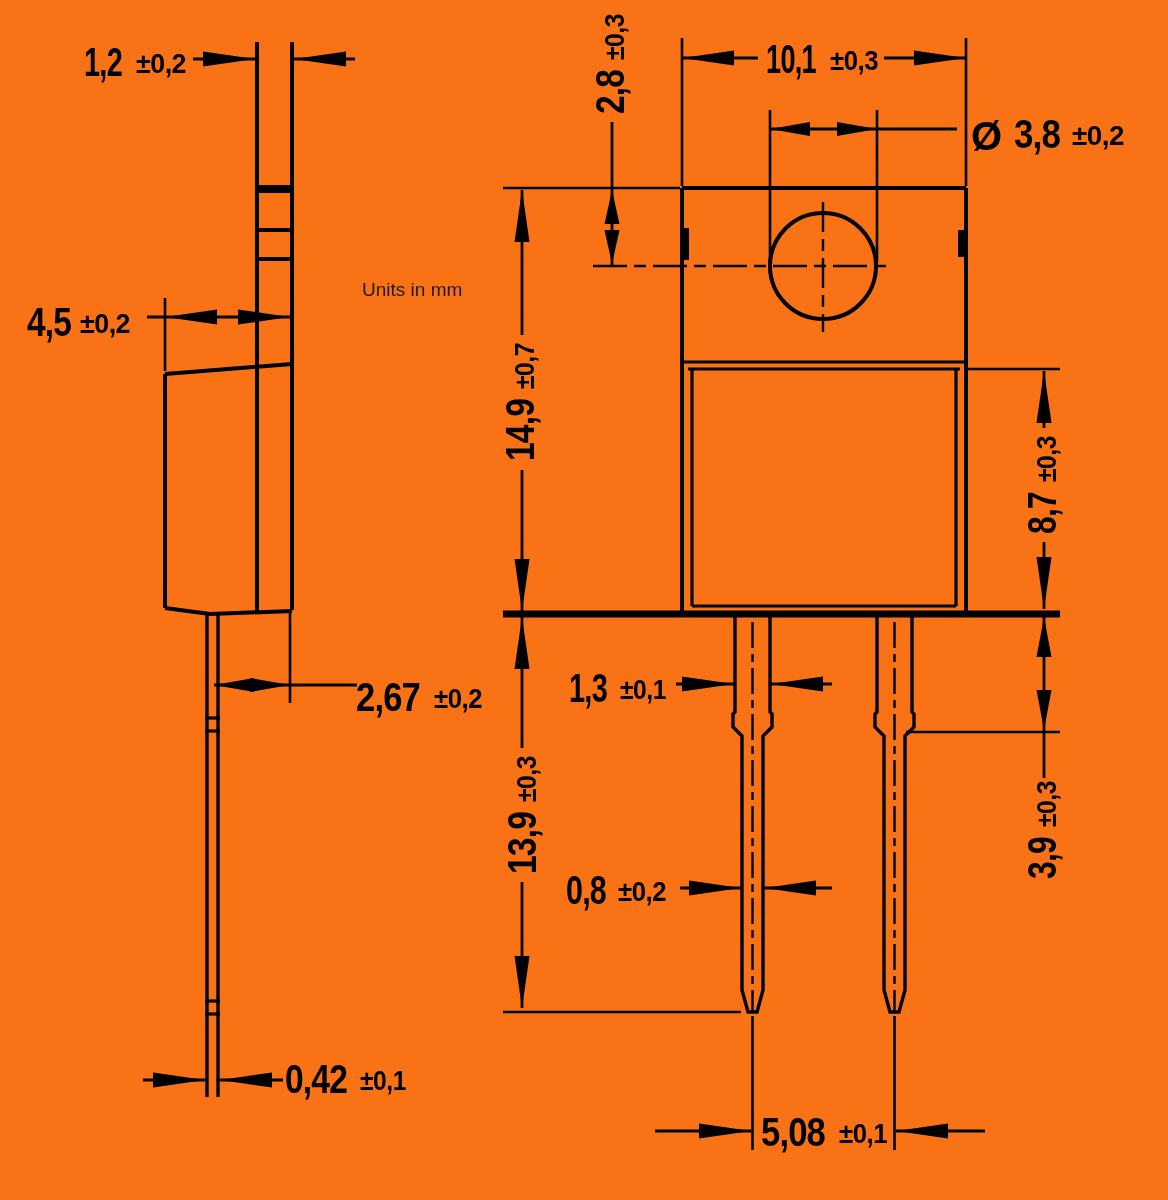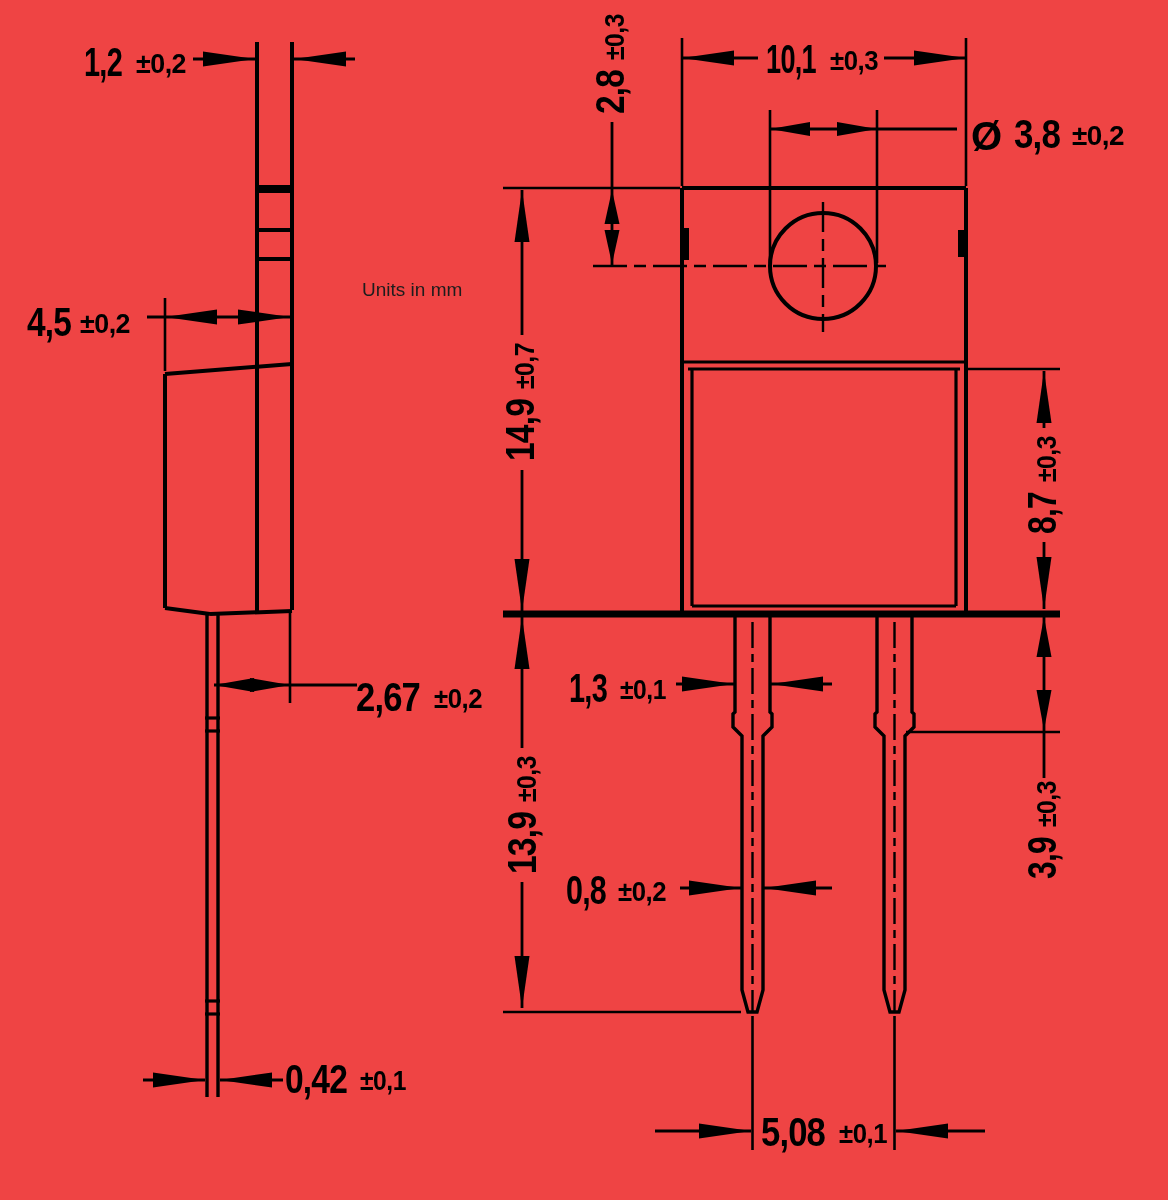--- a/index.html
+++ b/index.html
@@ -1,16 +1,16 @@
 <!DOCTYPE html>
 <html><head>
 <meta charset="utf-8">
 <style>
   html,body{margin:0;padding:0;background:#ffffff;}
-  .stage{position:relative;width:1168px;height:1200px;background:#ef4444;overflow:hidden;}
+  .stage{position:relative;width:1168px;height:1200px;background:#f97316;overflow:hidden;}
   svg{display:block;}
   .ln  {stroke:#000;stroke-width:4;fill:none;stroke-linecap:butt;}
   .ln3 {stroke:#000;stroke-width:3.2;fill:none;stroke-linecap:butt;}
   .lead{stroke:#000;stroke-width:3.4;fill:none;stroke-linejoin:miter;}
   .thick{stroke:#000;stroke-width:7;fill:none;}
   .ext {stroke:#000;stroke-width:2.6;fill:none;}
   .dim {stroke:#000;stroke-width:2.8;fill:none;}
   .cl  {stroke:#000;stroke-width:2.4;fill:none;}
   .arr {fill:#000;stroke:none;}
   .bar {fill:#000;stroke:none;}

